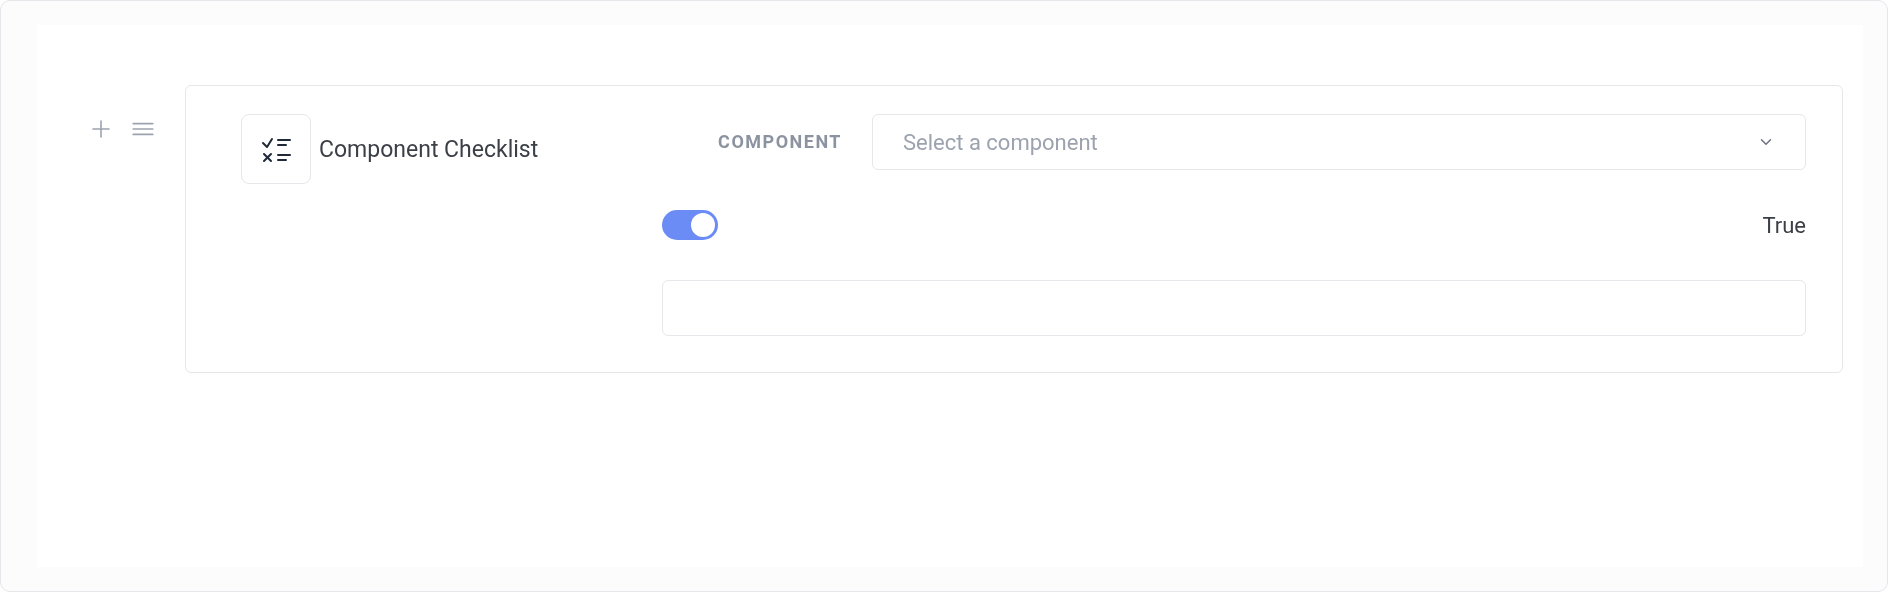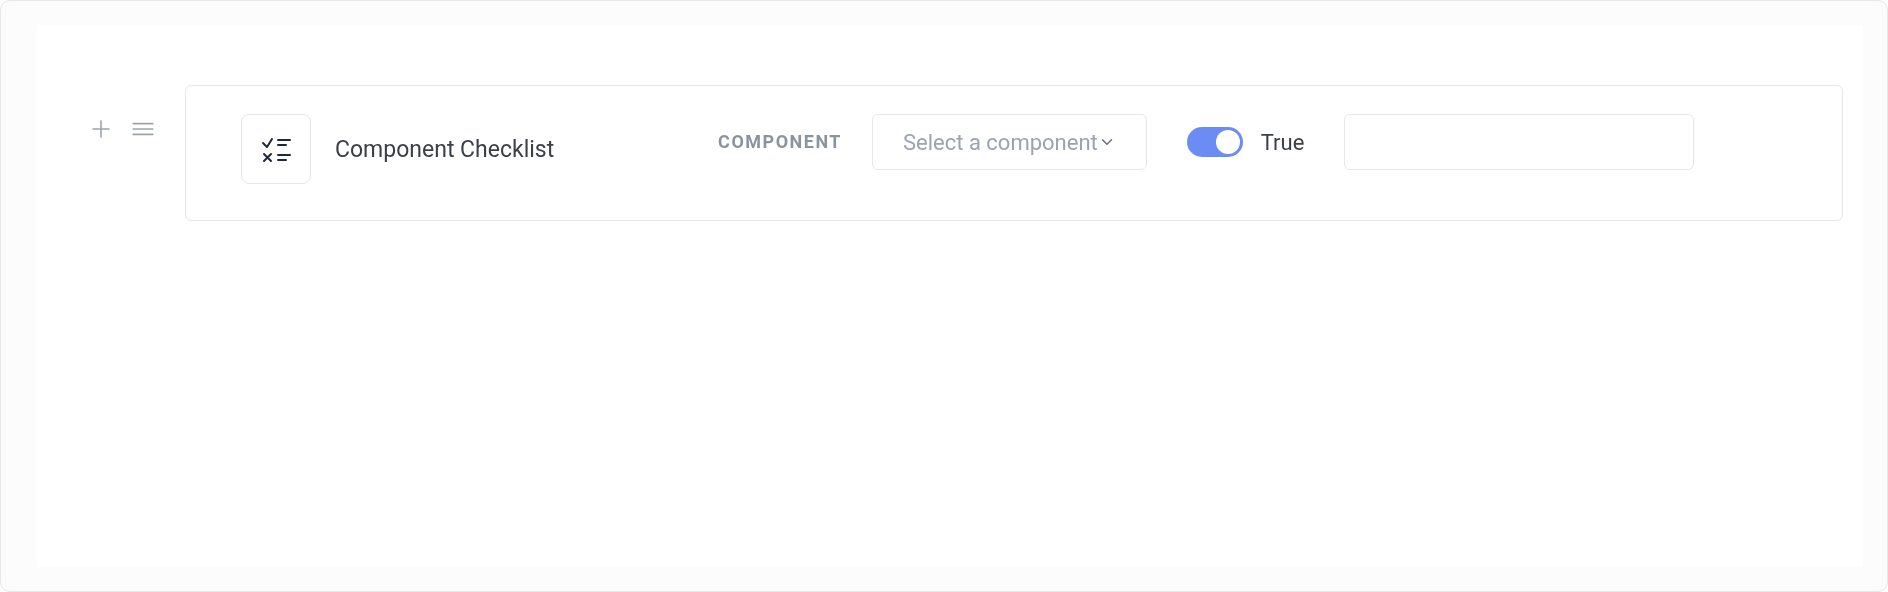--- a/index.html
+++ b/index.html
@@ -48,21 +48,21 @@
     border: 1px solid #e5e7eb;
     border-radius: 6px;
     background: #ffffff;
     padding: 28px 36px 36px 36px;
     display: flex;
     align-items: flex-start;
   }
   .card-header {
     display: flex;
     align-items: center;
-    gap: 24px;
+    gap: 8px;
     width: 440px;
     flex-shrink: 0;
     padding-left: 19px;
   }
   .component-icon-box {
     width: 70px;
     height: 70px;
     border: 1px solid #e5e7eb;
     border-radius: 8px;
     display: flex;
@@ -71,21 +71,21 @@
     color: #1f2937;
   }
   .component-title {
     font-size: 23px;
     color: #3b3f46;
     font-weight: 400;
   }
   .form {
     flex: 1;
     display: flex;
-    flex-direction: row;
+    flex-direction: column;
     gap: 40px;
   }
   .form-row {
     display: flex;
     align-items: center;
     gap: 30px;
   }
   .form-label {
     width: 180px;
     text-align: right;
@@ -115,20 +115,21 @@
     font-size: 22px;
     color: #9ca3af;
   }
   .chevron {
     color: #6b7280;
   }
   .toggle-wrap {
     display: flex;
     align-items: center;
     gap: 18px;
+    justify-content: space-between;
   }
   .toggle {
     width: 56px;
     height: 30px;
     background: #6b8cf5;
     border-radius: 999px;
     position: relative;
     cursor: pointer;
   }
   .toggle-knob {

